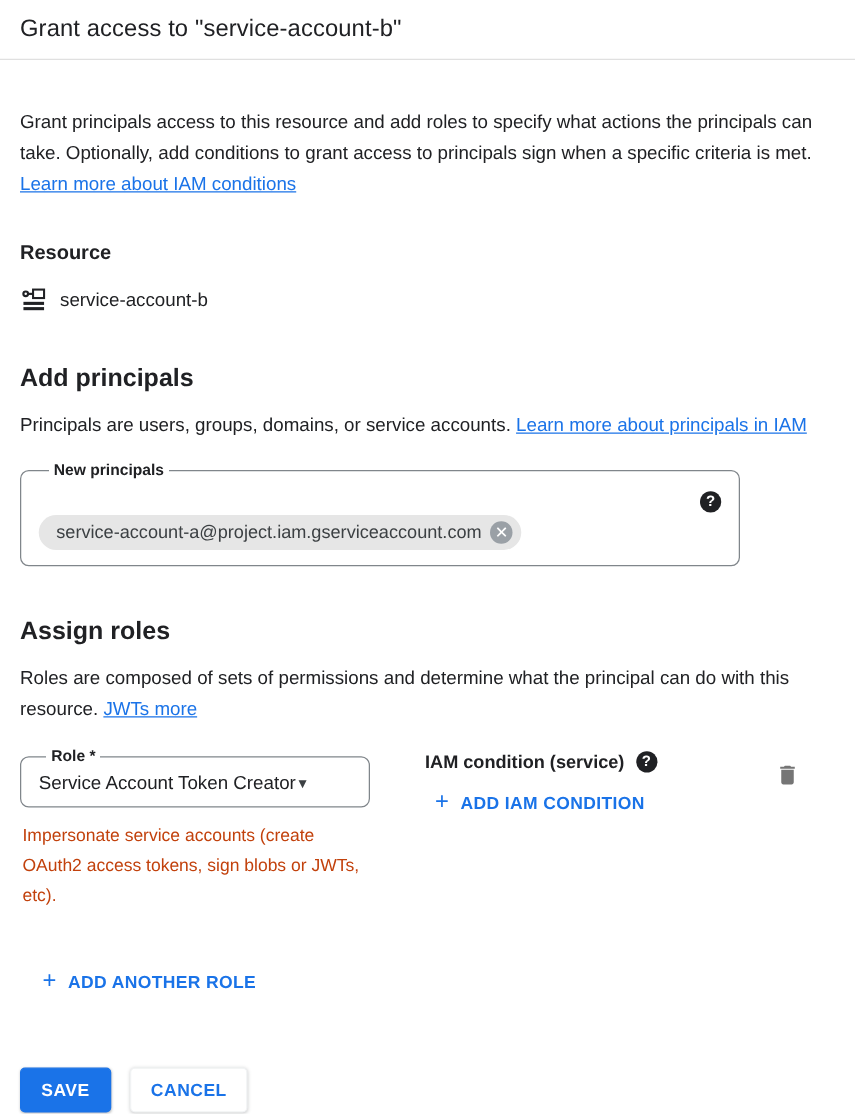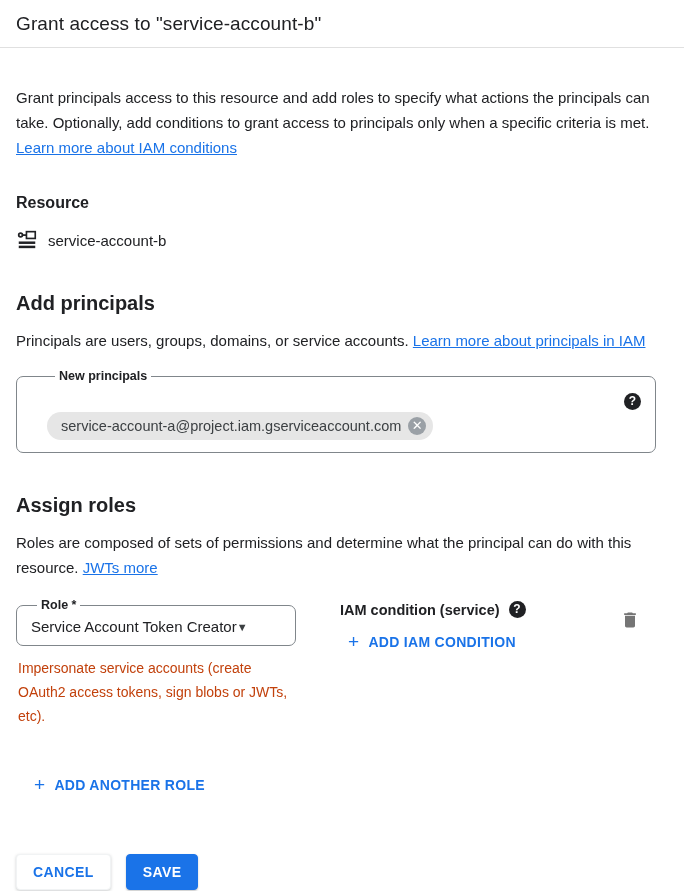--- a/index.html
+++ b/index.html
@@ -59,23 +59,23 @@
     position: relative;
   }
   fieldset.text-field legend {
     font-size: 12.5px;
     font-weight: 700;
     color: #202124;
     padding: 0 4px;
     margin-left: 8px;
   }
   .principals-field {
-    width: 640px;
+    width: 576px;
     min-height: 66px;
-    padding: 2px 14px 12px 30px;
+    padding: 2px 14px 12px 14px;
   }
   .chip {
     display: inline-flex;
     align-items: center;
     background: #e6e6e6;
     border-radius: 16px;
     padding: 5px 7px 5px 14px;
     font-size: 14.5px;
     color: #3c4043;
     max-width: 560px;
@@ -190,21 +190,21 @@
 </style>
 </head>
 <body>
 
 <header class="dialog-header">
   <h1 class="dialog-title">Grant access to "service-account-b"</h1>
 </header>
 
 <main class="content">
 
-  <p class="body-text intro"><span>Grant principals access to this resource and add roles to specify what actions the principals can take. Optionally, add conditions to grant access to principals only when a specific criteria is met. </span><a class="link">Learn more about IAM conditions</a></p>
+  <p class="body-text intro"><span>Grant principals access to this resource and add roles to specify what actions the principals can take. Optionally, add conditions to grant access to principals sign when a specific criteria is met. </span><a class="link">Learn more about IAM conditions</a></p>
 
   <h2 class="section-heading-sm">Resource</h2>
   <div class="resource-row">
     <span style="display:inline-flex;">
       <svg width="22" height="22" viewBox="0 0 24 24">
         <path fill="#202124" d="M5 3.6a3 3 0 1 0 0 6 3 3 0 0 0 0-6zm0 4.1a1.1 1.1 0 1 1 0-2.2 1.1 1.1 0 0 1 0 2.2z"></path>
         <rect fill="#202124" x="7.2" y="5.7" width="4.6" height="1.9"></rect>
         <rect x="11.4" y="2.9" width="9.6" height="7.4" fill="none" stroke="#202124" stroke-width="1.8"></rect>
         <rect fill="#202124" x="3" y="13.6" width="18" height="2.7"></rect>
         <rect fill="#202124" x="3" y="18.2" width="18" height="2.7"></rect>
@@ -263,17 +263,17 @@
     </div>
 
   </div>
 
   <button class="text-button add-role-button">
     <span class="plus-glyph">+</span>
     <span>ADD ANOTHER ROLE</span>
   </button>
 
   <div class="actions">
+    <button class="btn btn-primary">SAVE</button>
     <button class="btn btn-secondary">CANCEL</button>
-    <button class="btn btn-primary">SAVE</button>
   </div>
 
 </main>
 
 </body></html>

